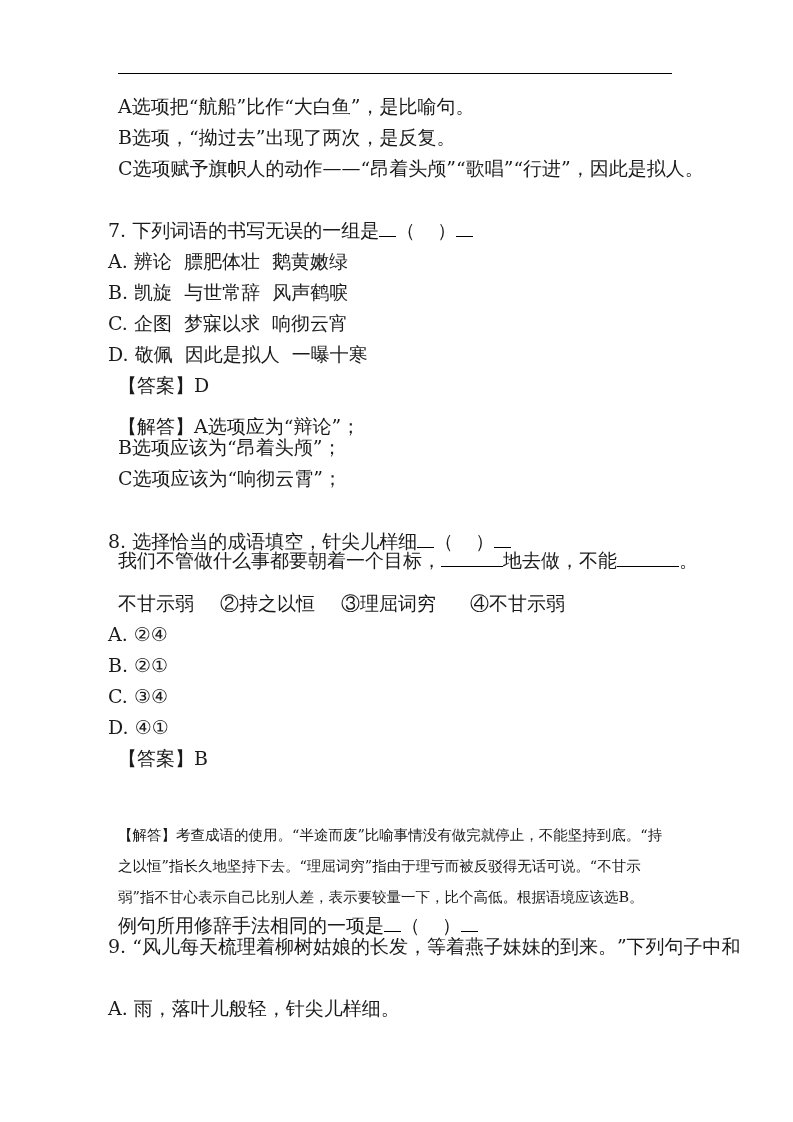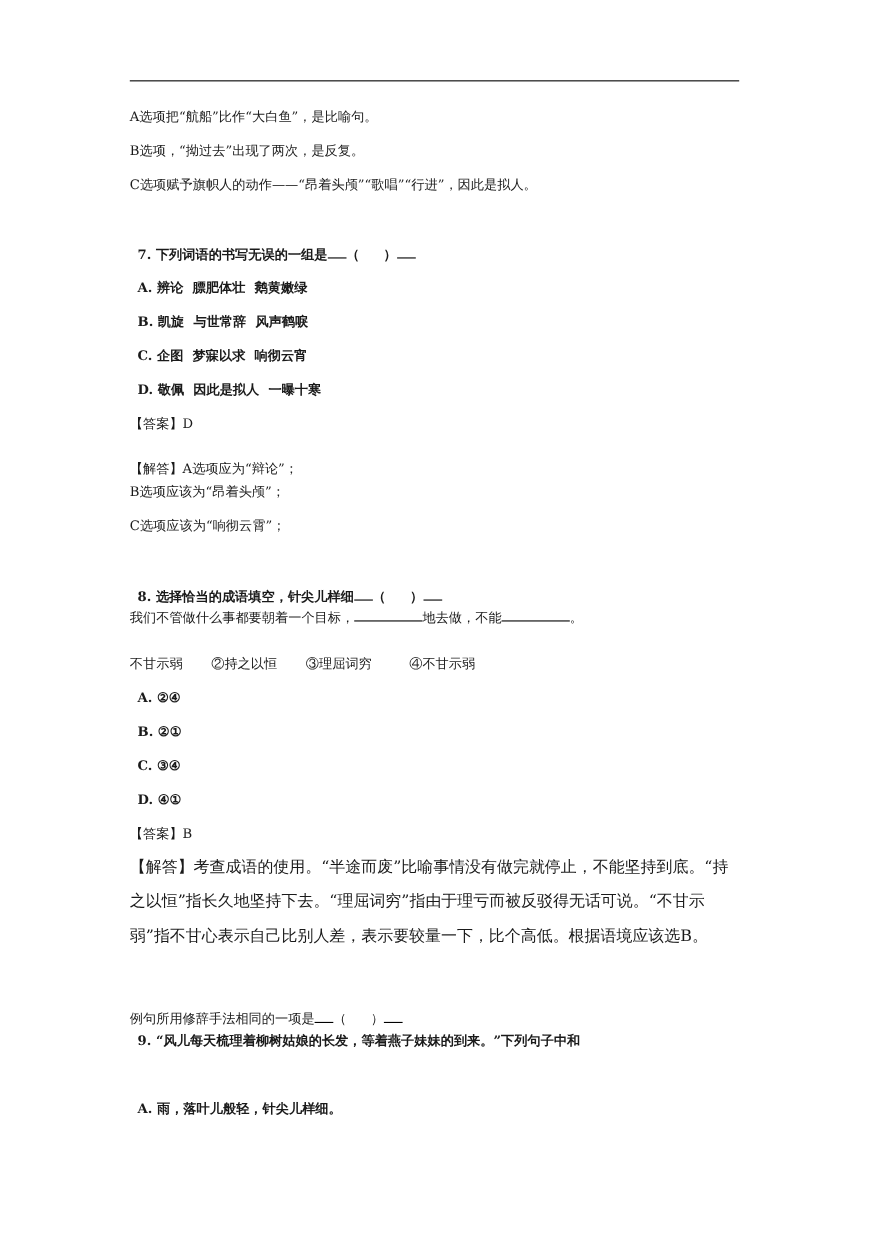--- a/index.html
+++ b/index.html
@@ -19,40 +19,41 @@
       position: absolute;
       left: 118px;
       top: 73px;
       width: 554px;
       height: 0;
       border-top: 1.5px solid #000;
     }
     .line {
       position: absolute;
       left: 118px;
-      font-size: 12px;
+      font-size: 19px;
       line-height: 20px;
       white-space: nowrap;
     }
-    .indent { left: 125px; font-weight: bold; }
+    .indent { left: 108px; }
     .blank {
       display: inline-block;
       border-bottom: 1.3px solid #000;
       height: 14px;
       vertical-align: baseline;
     }
     .blank-s { width: 17px; }
     .blank-l { width: 62px; }
     .bracket { font-weight: normal; }
     .para {
       position: absolute;
       left: 118px;
       width: 556px;
       font-size: 14.5px;
       line-height: 31px;
+      margin-top: 46px;
     }
     .gap { display: inline-block; width: 22px; }
   </style>
 </head>
 <body>
 
 <div class="rule"></div>
 
 <div class="line" style="top:96px">A选项把“航船”比作“大白鱼”，是比喻句。</div>
 <div class="line" style="top:127px">B选项，“拗过去”出现了两次，是反复。</div>

